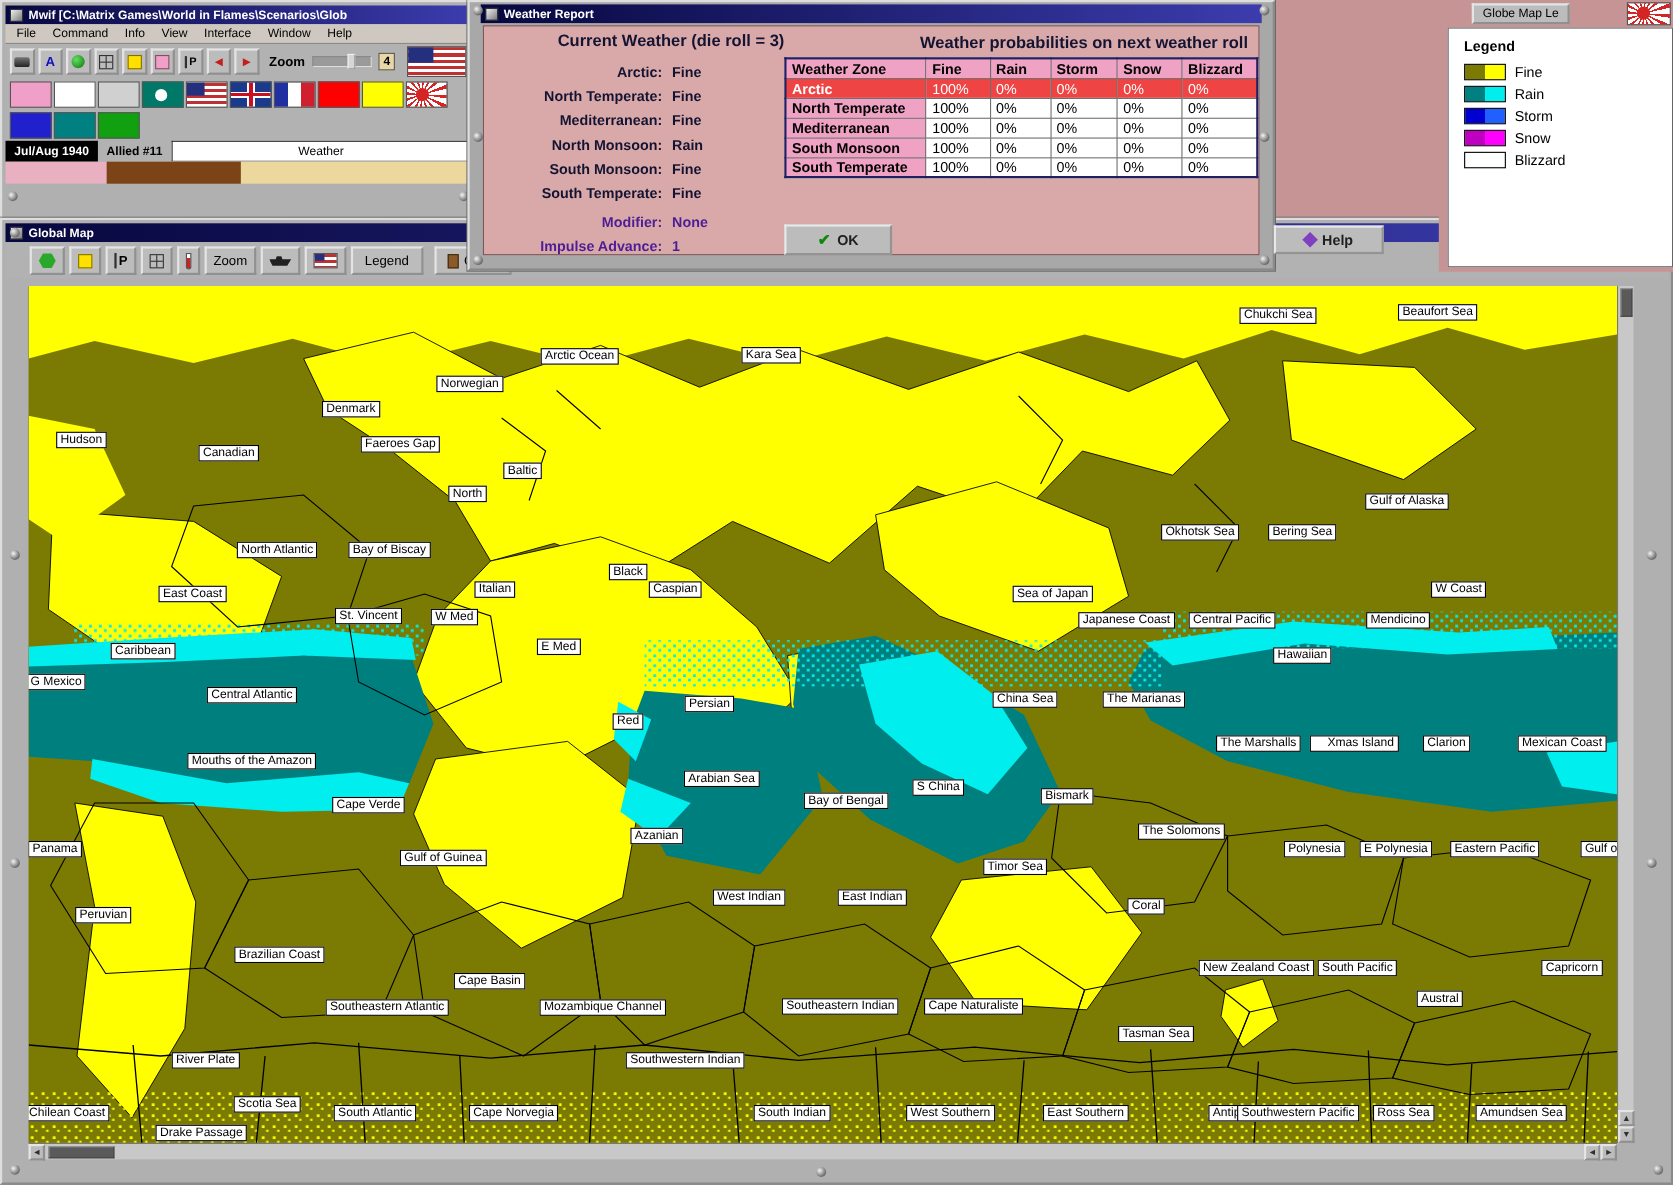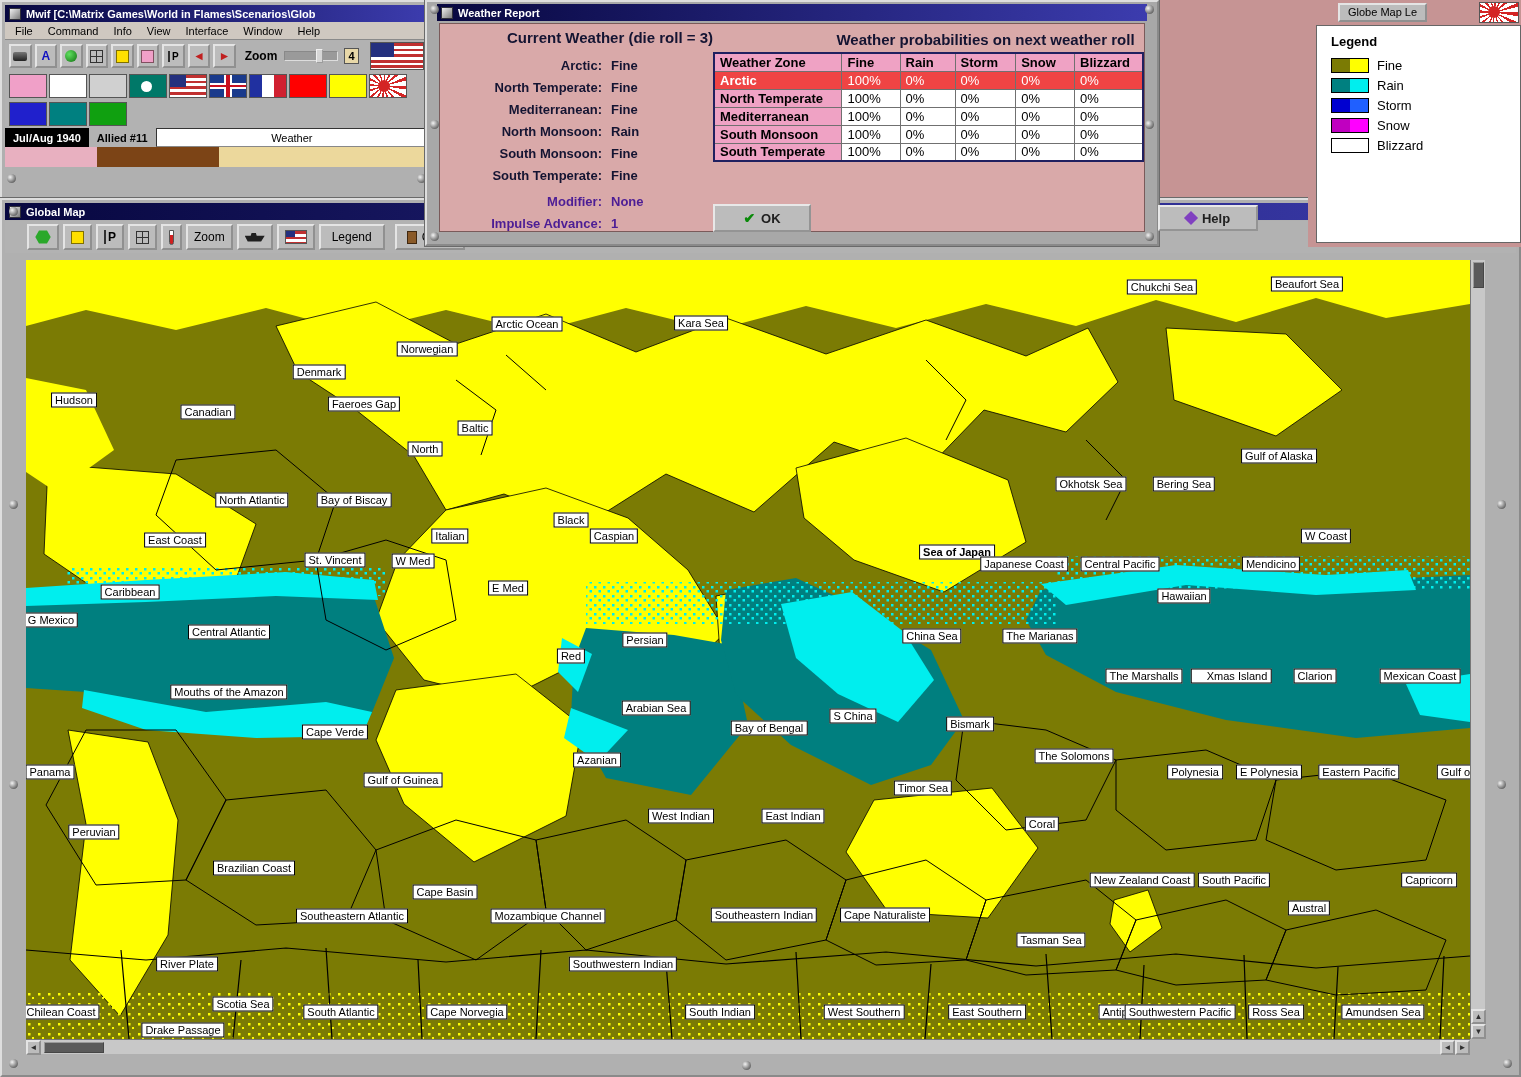--- a/index.html
+++ b/index.html
@@ -234,21 +234,21 @@
         <div class="mlabel" style="left: 328px; top: 240px;">Bay of Biscay</div>
         <div class="mlabel" style="left: 1253px; top: 196px;">Gulf of Alaska</div>
         <div class="mlabel" style="left: 1065px; top: 224px;">Okhotsk Sea</div>
         <div class="mlabel" style="left: 1158px; top: 224px;">Bering Sea</div>
         <div class="mlabel" style="left: 149px; top: 280px;">East Coast</div>
         <div class="mlabel" style="left: 545px; top: 260px;">Black</div>
         <div class="mlabel" style="left: 424px; top: 276px;">Italian</div>
         <div class="mlabel" style="left: 588px; top: 276px;">Caspian</div>
         <div class="mlabel" style="left: 309px; top: 300px;">St. Vincent</div>
         <div class="mlabel" style="left: 387px; top: 301px;">W Med</div>
-        <div class="mlabel" style="left: 931px; top: 292px; font-weight: bold;">Sea of Japan</div>
+        <div class="mlabel" style="left: 931px; top: 280px;">Sea of Japan</div>
         <div class="mlabel" style="left: 1300px; top: 276px;">W Coast</div>
         <div class="mlabel" style="left: 998px; top: 304px;">Japanese Coast</div>
         <div class="mlabel" style="left: 1094px; top: 304px;">Central Pacific</div>
         <div class="mlabel" style="left: 1245px; top: 304px;">Mendicino</div>
         <div class="mlabel" style="left: 482px; top: 328px;">E Med</div>
         <div class="mlabel" style="left: 104px; top: 332px;">Caribbean</div>
         <div class="mlabel" style="left: 1158px; top: 336px;">Hawaiian</div>
         <div class="mlabel" style="left: 25px; top: 360px;">G Mexico</div>
         <div class="mlabel" style="left: 203px; top: 372px;">Central Atlantic</div>
         <div class="mlabel" style="left: 906px; top: 376px;">China Sea</div>

